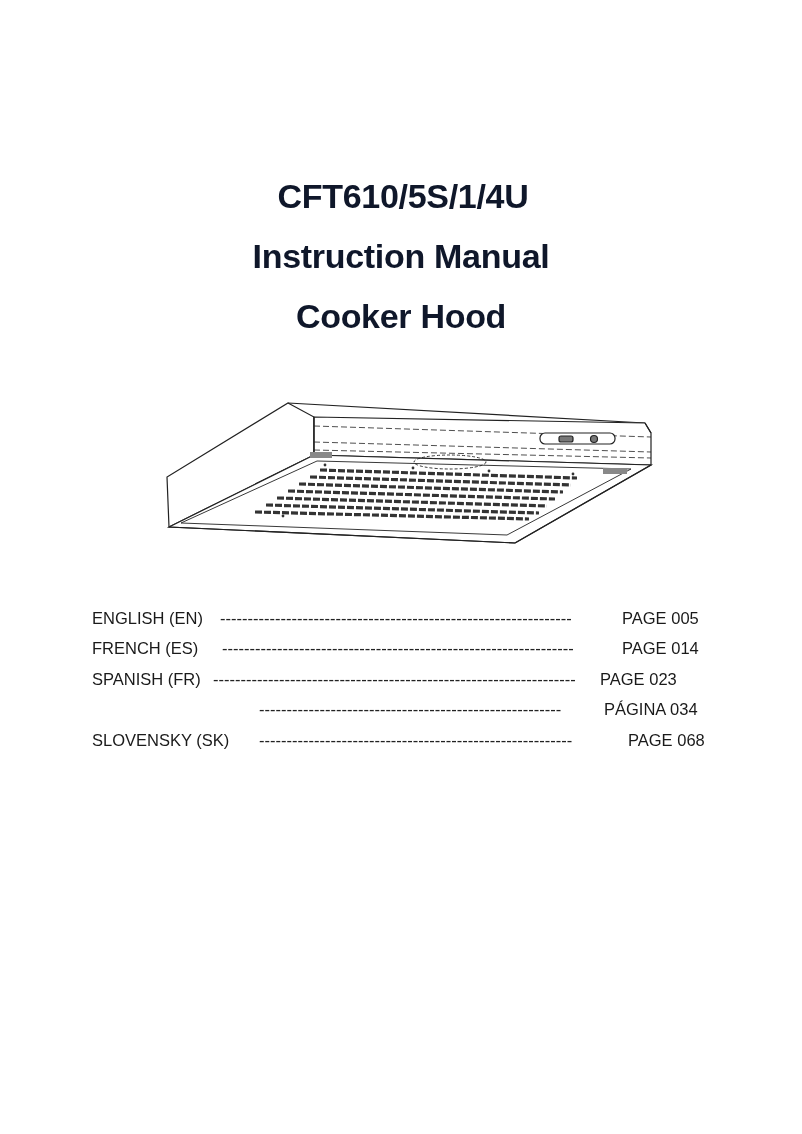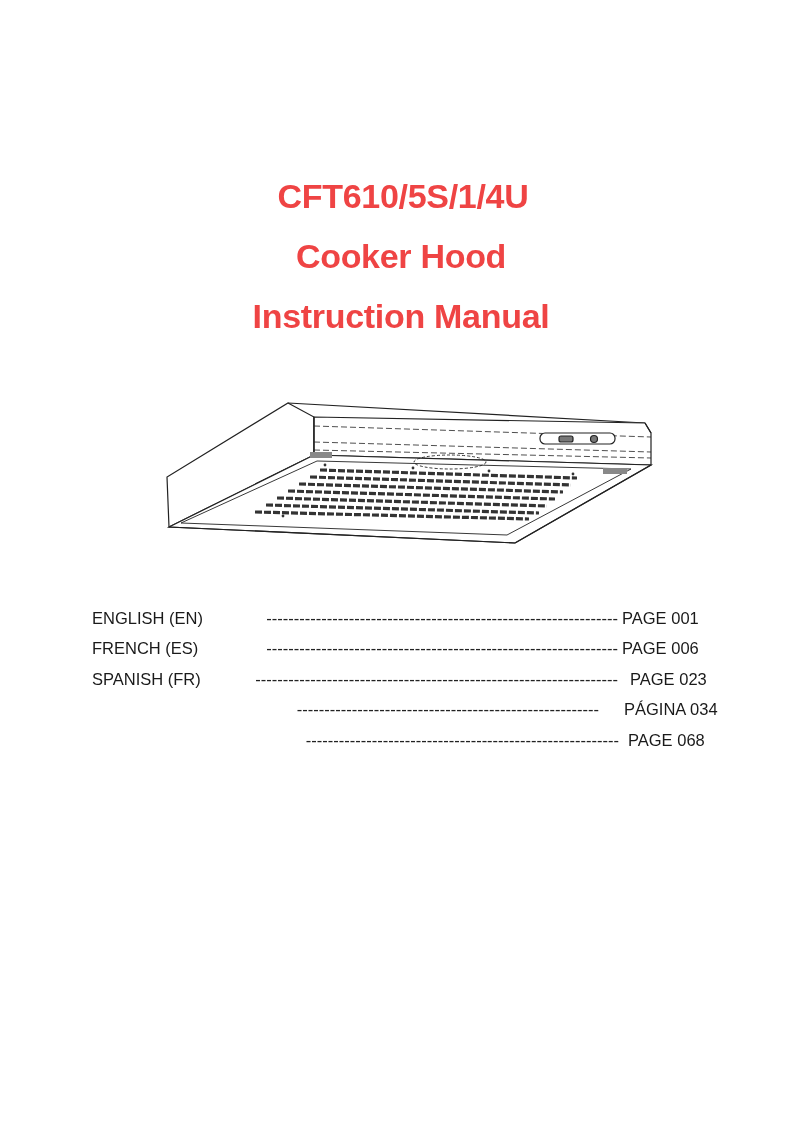--- a/index.html
+++ b/index.html
@@ -1,36 +1,36 @@
 <!DOCTYPE html>
 <html><head>
 <meta charset="utf-8">
 <style>
   html, body { margin:0; padding:0; background:#ffffff; }
   body { width:802px; height:1134px; position:relative; overflow:hidden;
          font-family:"Liberation Sans", sans-serif; color:#111; }
   .title-block { position:absolute; left:0; top:166px; width:802px; text-align:center; }
   .title-line { font-family:"Liberation Sans", sans-serif; font-weight:bold; font-size:34px;
-                line-height:60px; color:#ef4444; letter-spacing:-0.3px; }
+                line-height:60px; color:#0f172a; letter-spacing:-0.3px; }
   .t1 { margin-left:4px; }
   .illus { position:absolute; left:155px; top:395px; width:510px; height:150px; }
   .toc { position:absolute; left:92px; top:604px; width:640px; }
   .toc-row { position:relative; height:30.4px; font-size:16.5px; line-height:28px; white-space:nowrap; color:#1a1a1a; }
-  .toc-row span { position:absolute; top:0;text-align:right; }
+  .toc-row span { position:absolute; top:0; }
   .toc-lang { left:0; }
   .toc-dots { overflow:hidden; letter-spacing:0px; color:#222; }
   .toc-page { }
 </style>
 </head>
 <body>
 
 <div class="title-block">
   <div class="title-line t1">CFT610/5S/1/4U</div>
+  <div class="title-line">Instruction Manual</div>
   <div class="title-line">Cooker Hood</div>
-  <div class="title-line">Instruction Manual</div>
 </div>
 
 <div class="illus">
   <svg width="510" height="150" viewBox="0 0 510 150" fill="none" stroke="#222" stroke-width="1.2">
 
     <polygon points="133,8 159,22 159,60 14,132 12,82" fill="#fff"></polygon>
 
     <line x1="133" y1="8" x2="490" y2="28"></line>
 
     <polygon points="159,22 490,28 496,38 496,70 159,60" fill="#fff"></polygon>
@@ -70,33 +70,34 @@
         <circle cx="418" cy="79" r="1.4"></circle>
       <circle cx="128" cy="121" r="1.4"></circle>
     </g>
   </svg>
 </div>
 
 <div class="toc">
   <div class="toc-row">
     <span class="toc-lang">ENGLISH (EN)</span>
     <span class="toc-dots" style="left:128px;width:398px">----------------------------------------------------------------</span>
-    <span class="toc-page" style="left:530px">PAGE 001</span>
+    <span class="toc-page" style="left:530px">PAGE 005</span>
   </div>
   <div class="toc-row">
     <span class="toc-lang">FRENCH (ES)</span>
     <span class="toc-dots" style="left:130px;width:396px">----------------------------------------------------------------</span>
-    <span class="toc-page" style="left:530px">PAGE 006</span>
+    <span class="toc-page" style="left:530px">PAGE 014</span>
   </div>
   <div class="toc-row">
     <span class="toc-lang">SPANISH (FR)</span>
     <span class="toc-dots" style="left:121px;width:405px">------------------------------------------------------------------</span>
-    <span class="toc-page" style="left:538px">PAGE 023</span>
+    <span class="toc-page" style="left:508px">PAGE 023</span>
   </div>
   <div class="toc-row">
     <span class="toc-dots" style="left:167px;width:340px">-------------------------------------------------------</span>
-    <span class="toc-page" style="left:532px">PÁGINA 034</span>
+    <span class="toc-page" style="left:512px">PÁGINA 034</span>
   </div>
   <div class="toc-row">
+    <span class="toc-lang">SLOVENSKY (SK)</span>
     <span class="toc-dots" style="left:167px;width:360px">---------------------------------------------------------</span>
     <span class="toc-page" style="left:536px">PAGE 068</span>
   </div>
 </div>
 
 </body></html>

